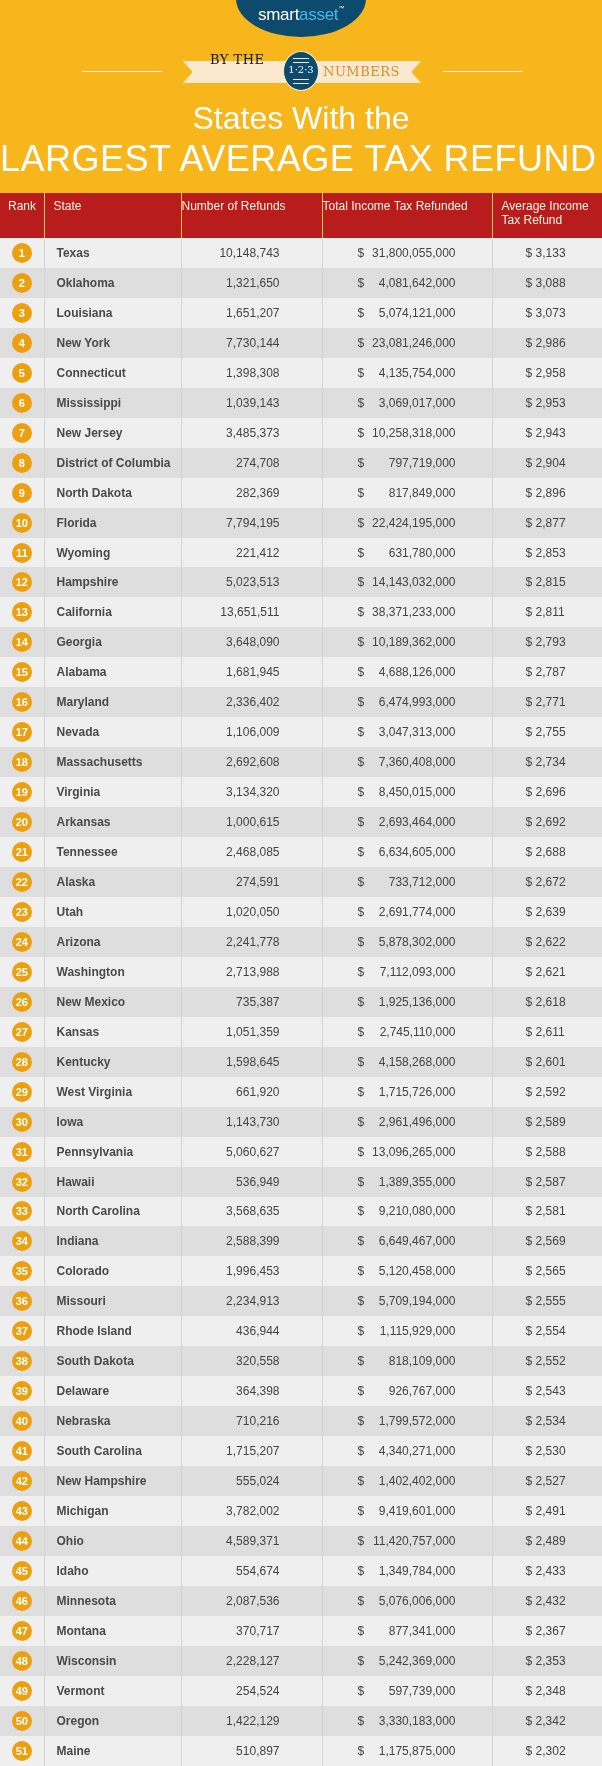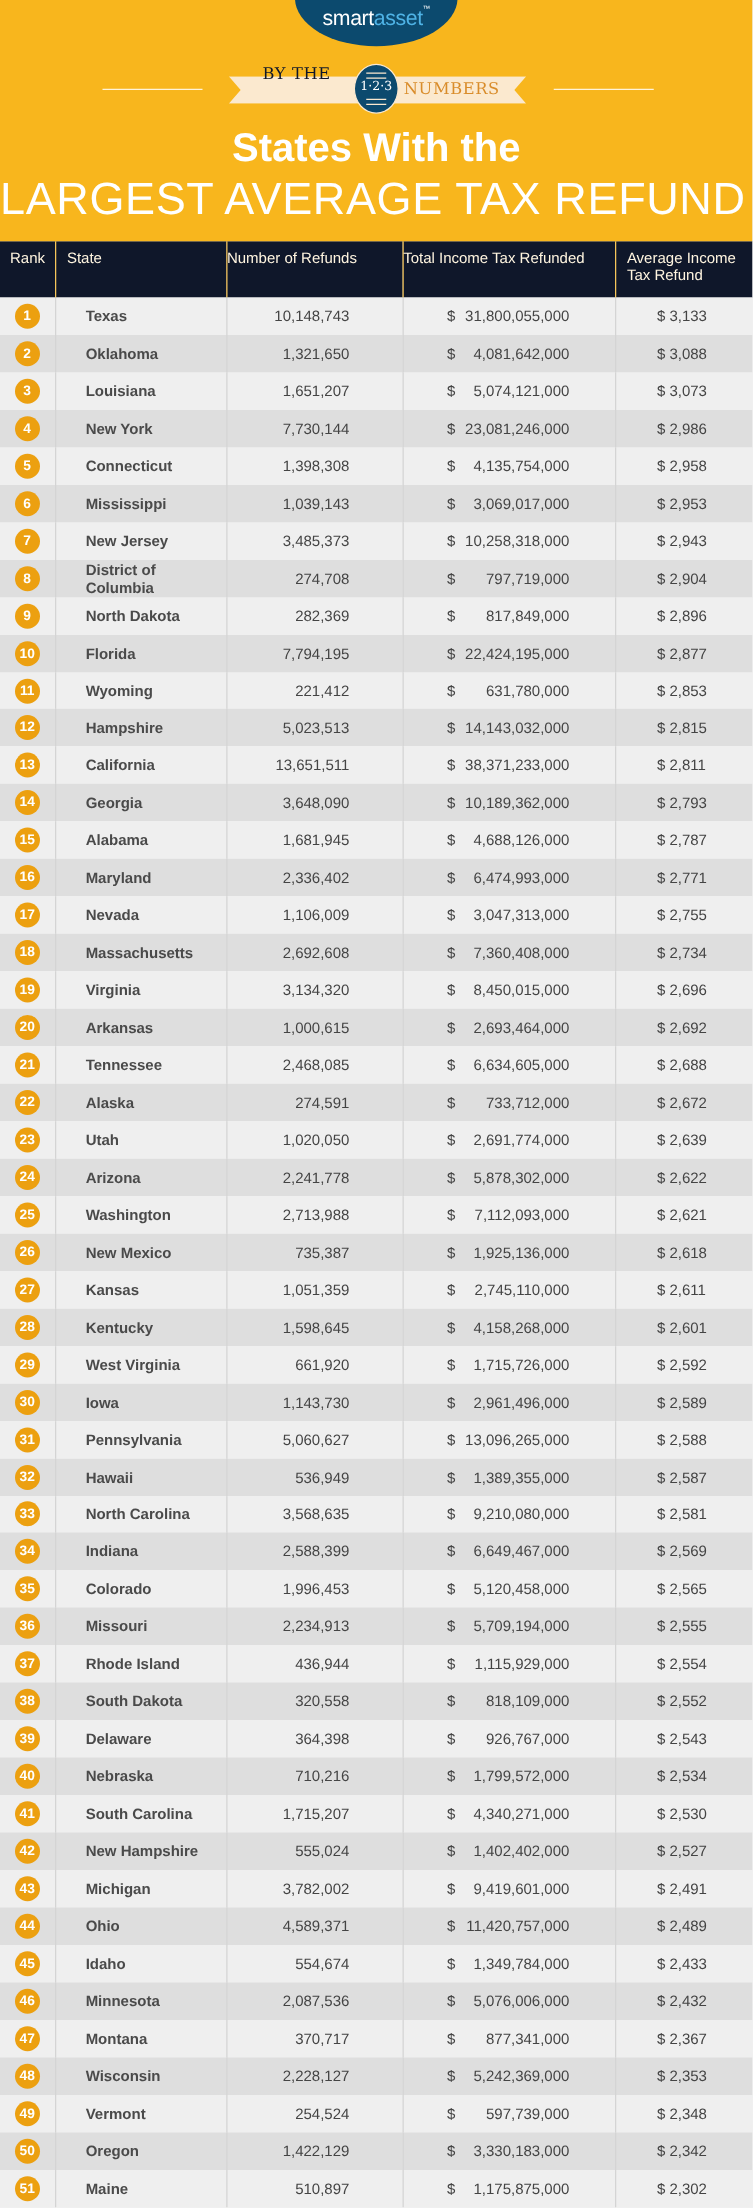--- a/index.html
+++ b/index.html
@@ -13,33 +13,33 @@
   .rule { position: absolute; top: 71px; height: 1px; background: #fff3d8; }
   .rule.left { left: 82px; width: 80px; }
   .rule.right { left: 443px; width: 80px; }
   .ribbon { position: absolute; left: 183px; top: 61px; width: 238px; height: 22px; background: #fbe9cf;
     clip-path: polygon(0 0, 100% 0, 96% 50%, 100% 100%, 0 100%, 4% 50%); }
   .ribbon-left { position: absolute; left: 210px; top: 52px; font-family: "DejaVu Serif", serif; font-size: 13px; color: #0f172a; letter-spacing: 0.5px; }
   .ribbon-right { position: absolute; left: 323px; top: 64px; font-family: "DejaVu Serif", serif; font-size: 13px; color: #d98c2a; letter-spacing: 0.5px; }
   .badge { position: absolute; left: 283px; top: 51px; width: 36px; height: 40px; border-radius: 50%; background: #0c4a6e; border: 1.5px solid #fbe9cf; box-sizing: border-box; }
   .badge-text { position: absolute; left: 0; right: 0; top: 12px; text-align: center; color: #fff; font-family: "DejaVu Serif", serif; font-size: 10px; }
   .badge .line { position: absolute; left: 9px; right: 9px; height: 1px; background: #fbe9cf; }
-  .title1 { position: absolute; left: 0; right: 0; top: 100px; text-align: center; color: #ffffff; font-size: 32px; font-weight: 700; }
+  .title1 { position: absolute; left: 0; right: 0; top: 100px; text-align: center; color: #ffffff; font-size: 32px; font-weight: 400; }
   .title2 { position: absolute; left: 0; right: 0; top: 138px; text-align: left; color: #ffffff; font-size: 36px; font-weight: 300; letter-spacing: 0.5px; }
   table { border-collapse: collapse; width: 602px; table-layout: fixed; }
   col.c0 { width: 44px; } col.c1 { width: 137px; } col.c2 { width: 141px; } col.c3 { width: 170px; } col.c4 { width: 110px; }
-  thead th { background: #0f172a; color: #fff5e0; font-weight: normal; font-size: 12px; text-align: left; vertical-align: top; padding: 6px 0 0 9px; height: 39px; border-left: 1px solid #f6c55a; }
+  thead th { background: #b91c1c; color: #fff5e0; font-weight: normal; font-size: 12px; text-align: left; vertical-align: top; padding: 6px 0 0 9px; height: 39px; border-left: 1px solid #f6c55a; }
   thead th:first-child { border-left: none; padding-left: 8px; }
   thead th.num-h { padding-left: 0; }
   tbody td { height: 29.96px; padding: 0; font-size: 12px; color: #444; border-left: 1px solid #d4d4d4; vertical-align: middle; }
   tbody td:first-child { border-left: none; text-align: center; }
   tbody tr:nth-child(odd) td { background: #efefef; }
   tbody tr:nth-child(even) td { background: #dedede; }
   .rank { display: inline-block; width: 20px; height: 20px; border-radius: 50%; background: #eca010; color: #fff; font-weight: bold; font-size: 11px; line-height: 20px; text-align: center; }
-  td.state { font-weight: bold; color: #4a4a4a; padding-left: 24px; }
+  td.state { font-weight: bold; color: #4a4a4a; padding-left: 12px; }
   td.refunds { text-align: right; padding-right: 42px; }
   td.total { padding-left: 35px; padding-right: 36px; }
   td.total .wrap { display: flex; justify-content: space-between; }
   td.avg { padding-left: 33px; }
 </style>
 </head>
 <body>
 
 <div class="hero">
   <div class="logo-oval">

